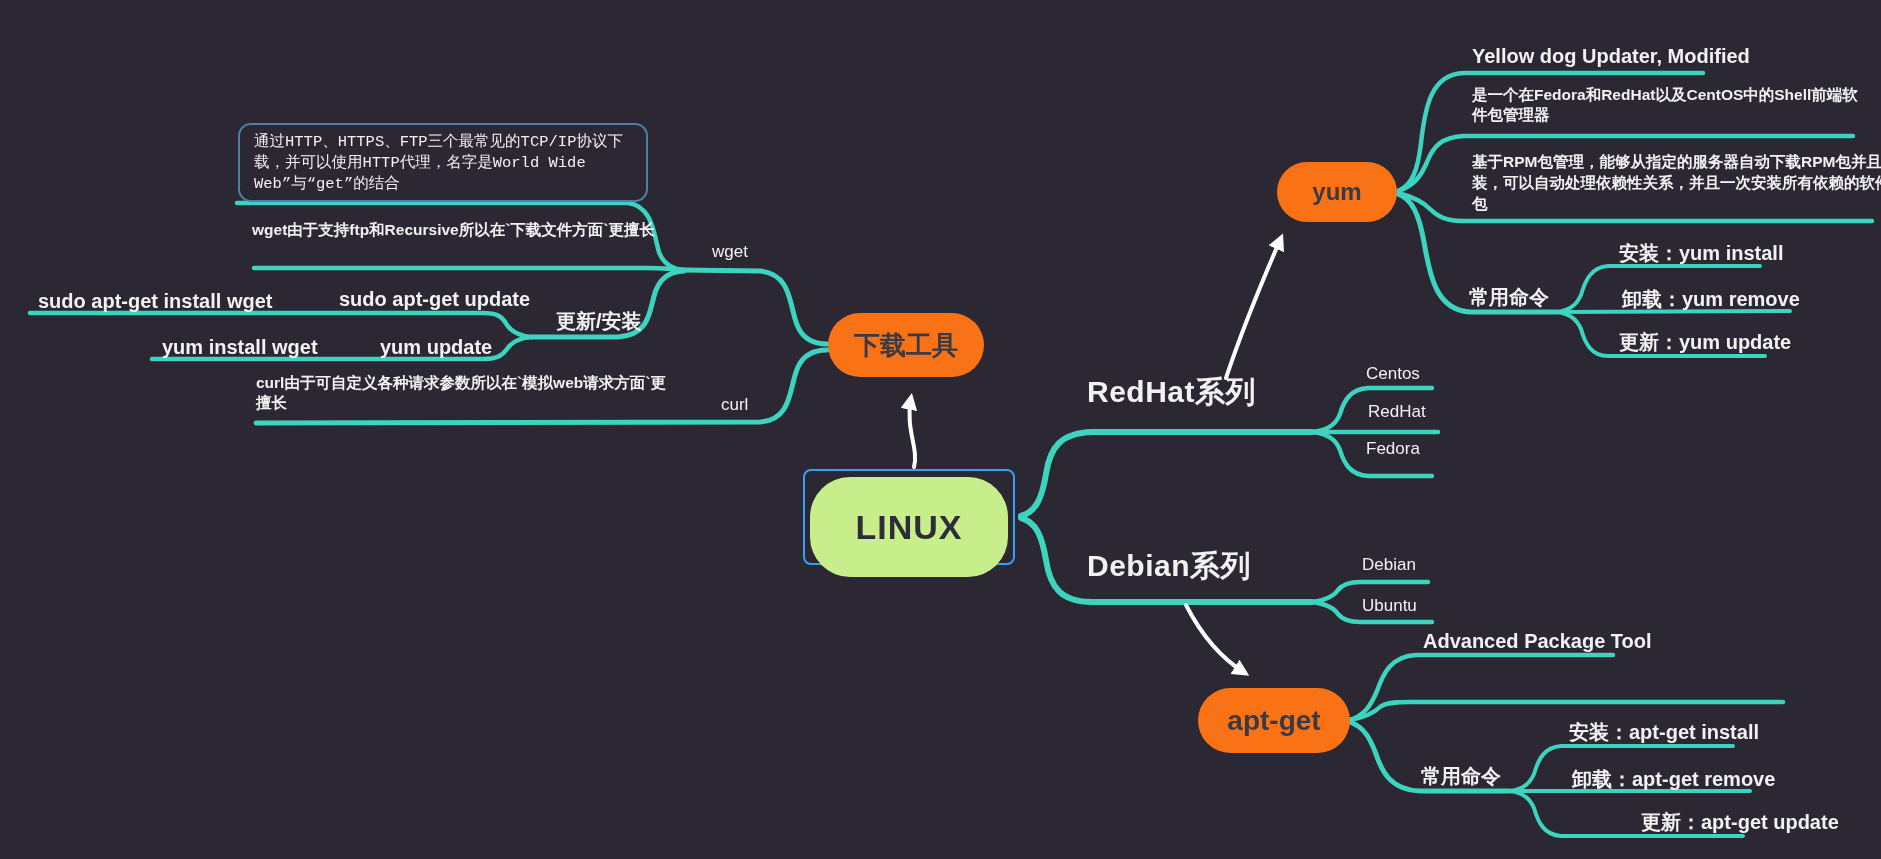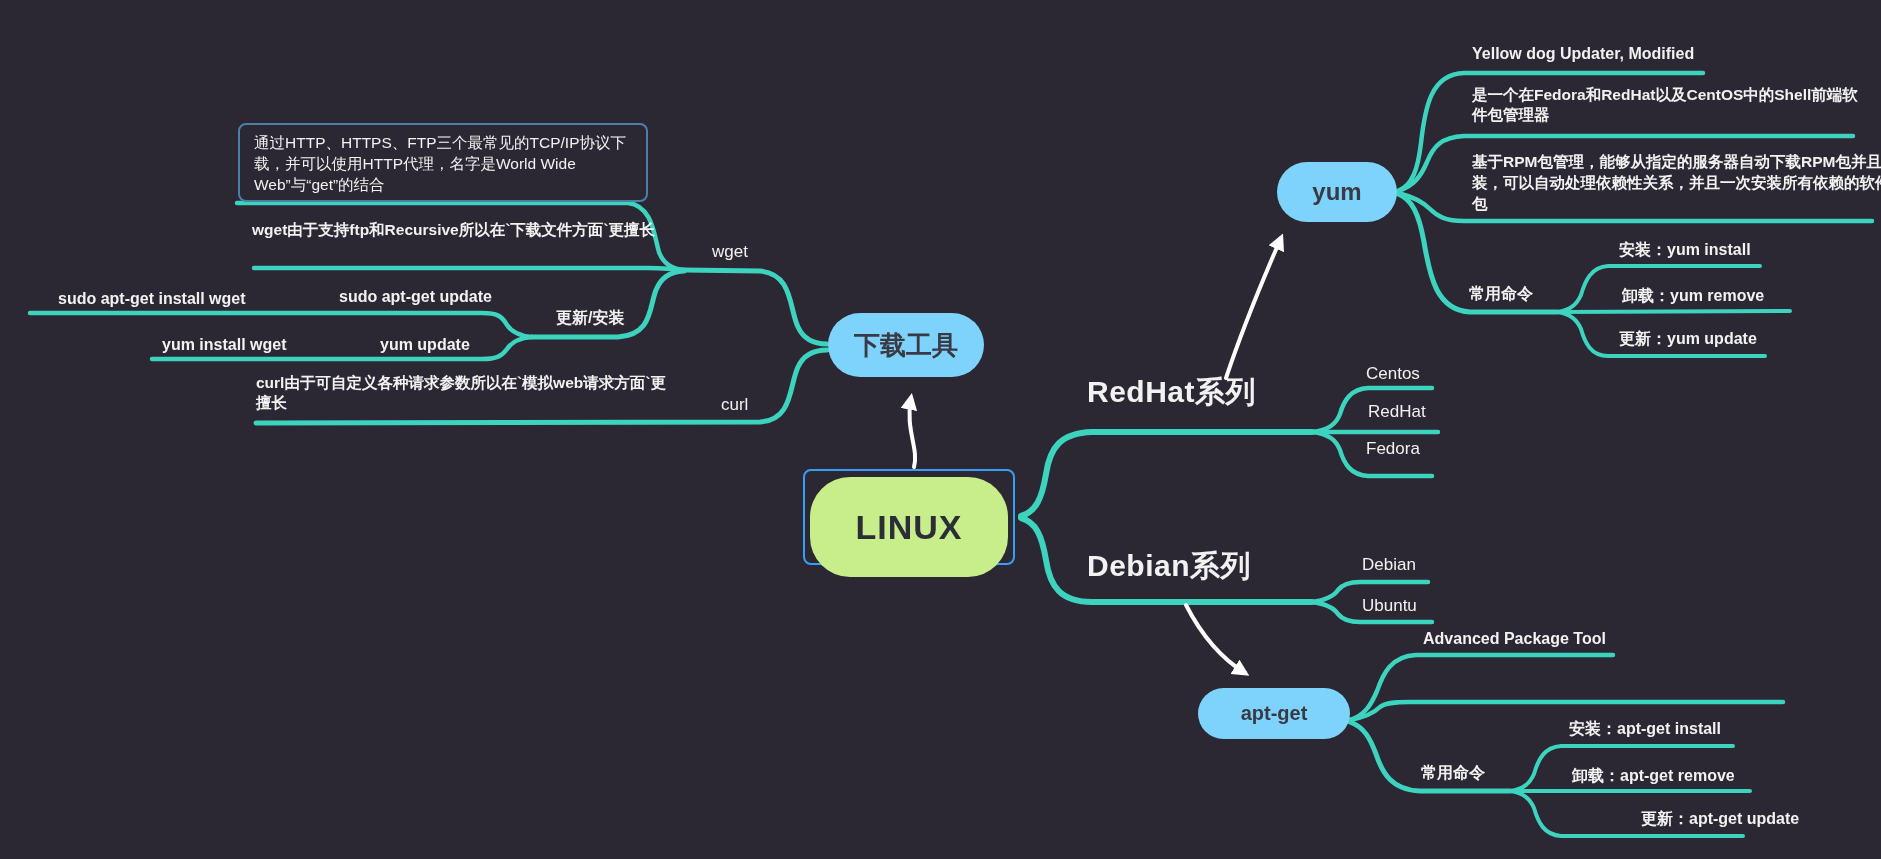--- a/index.html
+++ b/index.html
@@ -8,44 +8,45 @@
     --node-ink:#3a3a45;
   }
   html,body{margin:0;padding:0;background:#1e1b24;}
   #canvas{
     position:relative; width:1881px; height:859px; overflow:hidden;
     background:var(--bg);
     font-family:"Liberation Sans","DejaVu Sans",sans-serif;
     color:var(--ink);
   }
   #wires{position:absolute;left:0;top:0;}
-  .lbl{position:absolute; font-size:16px; font-weight:600; color:var(--ink); white-space:nowrap;}
+  .lbl{position:absolute; font-size:20px; font-weight:600; color:var(--ink); white-space:nowrap;}
   .para{white-space:normal; line-height:20px;}
   .leaf{font-size:17px; font-weight:400;}
   .big{font-size:30px; font-weight:600; letter-spacing:0.5px;}
   .node{
-    position:absolute; background:#7dd3fc; color:var(--node-ink);
+    position:absolute; background:#f97316; color:var(--node-ink);
     display:flex; align-items:center; justify-content:center;
     font-weight:600; box-sizing:border-box;
   }
   .pill{border-radius:34px;}
   #linux-outline{
     position:absolute; left:803px; top:469px; width:212px; height:96px;
     border:2px solid var(--sel); border-radius:8px; box-sizing:border-box;
   }
   #linux-node{
     position:absolute; left:810px; top:477px; width:198px; height:100px;
     background:var(--root-green); color:#2d2d38; border-radius:40px;
     display:flex; align-items:center; justify-content:center;
     font-size:34px; font-weight:700; letter-spacing:1px;
   }
   #note-box{
     position:absolute; left:238px; top:123px; width:410px; height:79px;
-    border:2px solid var(--note-border); border-radius:8px; box-sizing:border-box;
+    border:2px solid var(--note-border); border-radius:13px; box-sizing:border-box;
     padding:7px 12px 0 14px;
+    font-family:Liberation Mono, monospace;
   }
   #note-box .para{font-size:15.5px; line-height:21px;}
 </style>
 </head>
 <body>
 <div id="canvas">
 
 <svg id="wires" width="1881" height="859" viewBox="0 0 1881 859">
   <defs>
     <marker id="ah" viewBox="0 0 10 10" refX="7" refY="5" markerWidth="4.2" markerHeight="4.2" orient="auto">
@@ -106,21 +107,21 @@
 <div class="lbl leaf" style="left:721px;top:395px;">curl</div>
 
 <div id="note-box">
   <div class="para">通过HTTP、HTTPS、FTP三个最常见的TCP/IP协议下载，并可以使用HTTP代理，名字是World Wide Web”与“get”的结合</div>
 </div>
 
 <div class="lbl para" style="left:252px;top:220px;width:440px;font-size:15.5px;">wget由于支持ftp和Recursive所以在`下载文件方面`更擅长</div>
 
 <div class="lbl" style="left:556px;top:308px;">更新/安装</div>
 <div class="lbl" style="left:315px;top:288px;margin-left:24px;">sudo apt-get update</div>
-<div class="lbl" style="left:38px;top:290px;margin-left:20px;">sudo apt-get install wget</div>
+<div class="lbl" style="left:38px;top:290px;">sudo apt-get install wget</div>
 <div class="lbl" style="left:380px;top:336px;">yum update</div>
 <div class="lbl" style="left:162px;top:336px;">yum install wget</div>
 
 <div class="lbl para" style="left:256px;top:373px;width:415px;font-size:15.5px;">curl由于可自定义各种请求参数所以在`模拟web请求方面`更擅长</div>
 
 <div class="lbl big" style="left:1087px;top:372px;">RedHat系列</div>
 <div class="lbl leaf" style="left:1366px;top:364px;">Centos</div>
 <div class="lbl leaf" style="left:1368px;top:402px;">RedHat</div>
 <div class="lbl leaf" style="left:1366px;top:439px;">Fedora</div>
 
@@ -132,21 +133,21 @@
 <div class="lbl para" style="left:1472px;top:151px;width:430px;font-size:15.5px;line-height:21px;">基于RPM包管理，能够从指定的服务器自动下载RPM包并且安装，可以自动处理依赖性关系，并且一次安装所有依赖的软件包</div>
 <div class="lbl" style="left:1469px;top:284px;">常用命令</div>
 <div class="lbl" style="left:1619px;top:240px;">安装：yum install</div>
 <div class="lbl" style="left:1622px;top:286px;">卸载：yum remove</div>
 <div class="lbl" style="left:1619px;top:329px;">更新：yum update</div>
 
 <div class="lbl big" style="left:1087px;top:546px;">Debian系列</div>
 <div class="lbl leaf" style="left:1362px;top:555px;">Debian</div>
 <div class="lbl leaf" style="left:1362px;top:596px;">Ubuntu</div>
 
-<div class="node pill" style="left:1198px;top:688px;width:152px;height:51px;font-size:20px;">
+<div class="node pill" style="left:1198px;top:688px;width:152px;height:65px;font-size:28px;">
   <span>apt-get</span>
 </div>
 <div class="lbl" style="left:1423px;top:630px;">Advanced Package Tool</div>
 <div class="lbl" style="left:1421px;top:763px;">常用命令</div>
 <div class="lbl" style="left:1569px;top:719px;">安装：apt-get install</div>
 <div class="lbl" style="left:1572px;top:766px;">卸载：apt-get remove</div>
 <div class="lbl" style="left:1641px;top:809px;">更新：apt-get update</div>
 
 </div>
 

